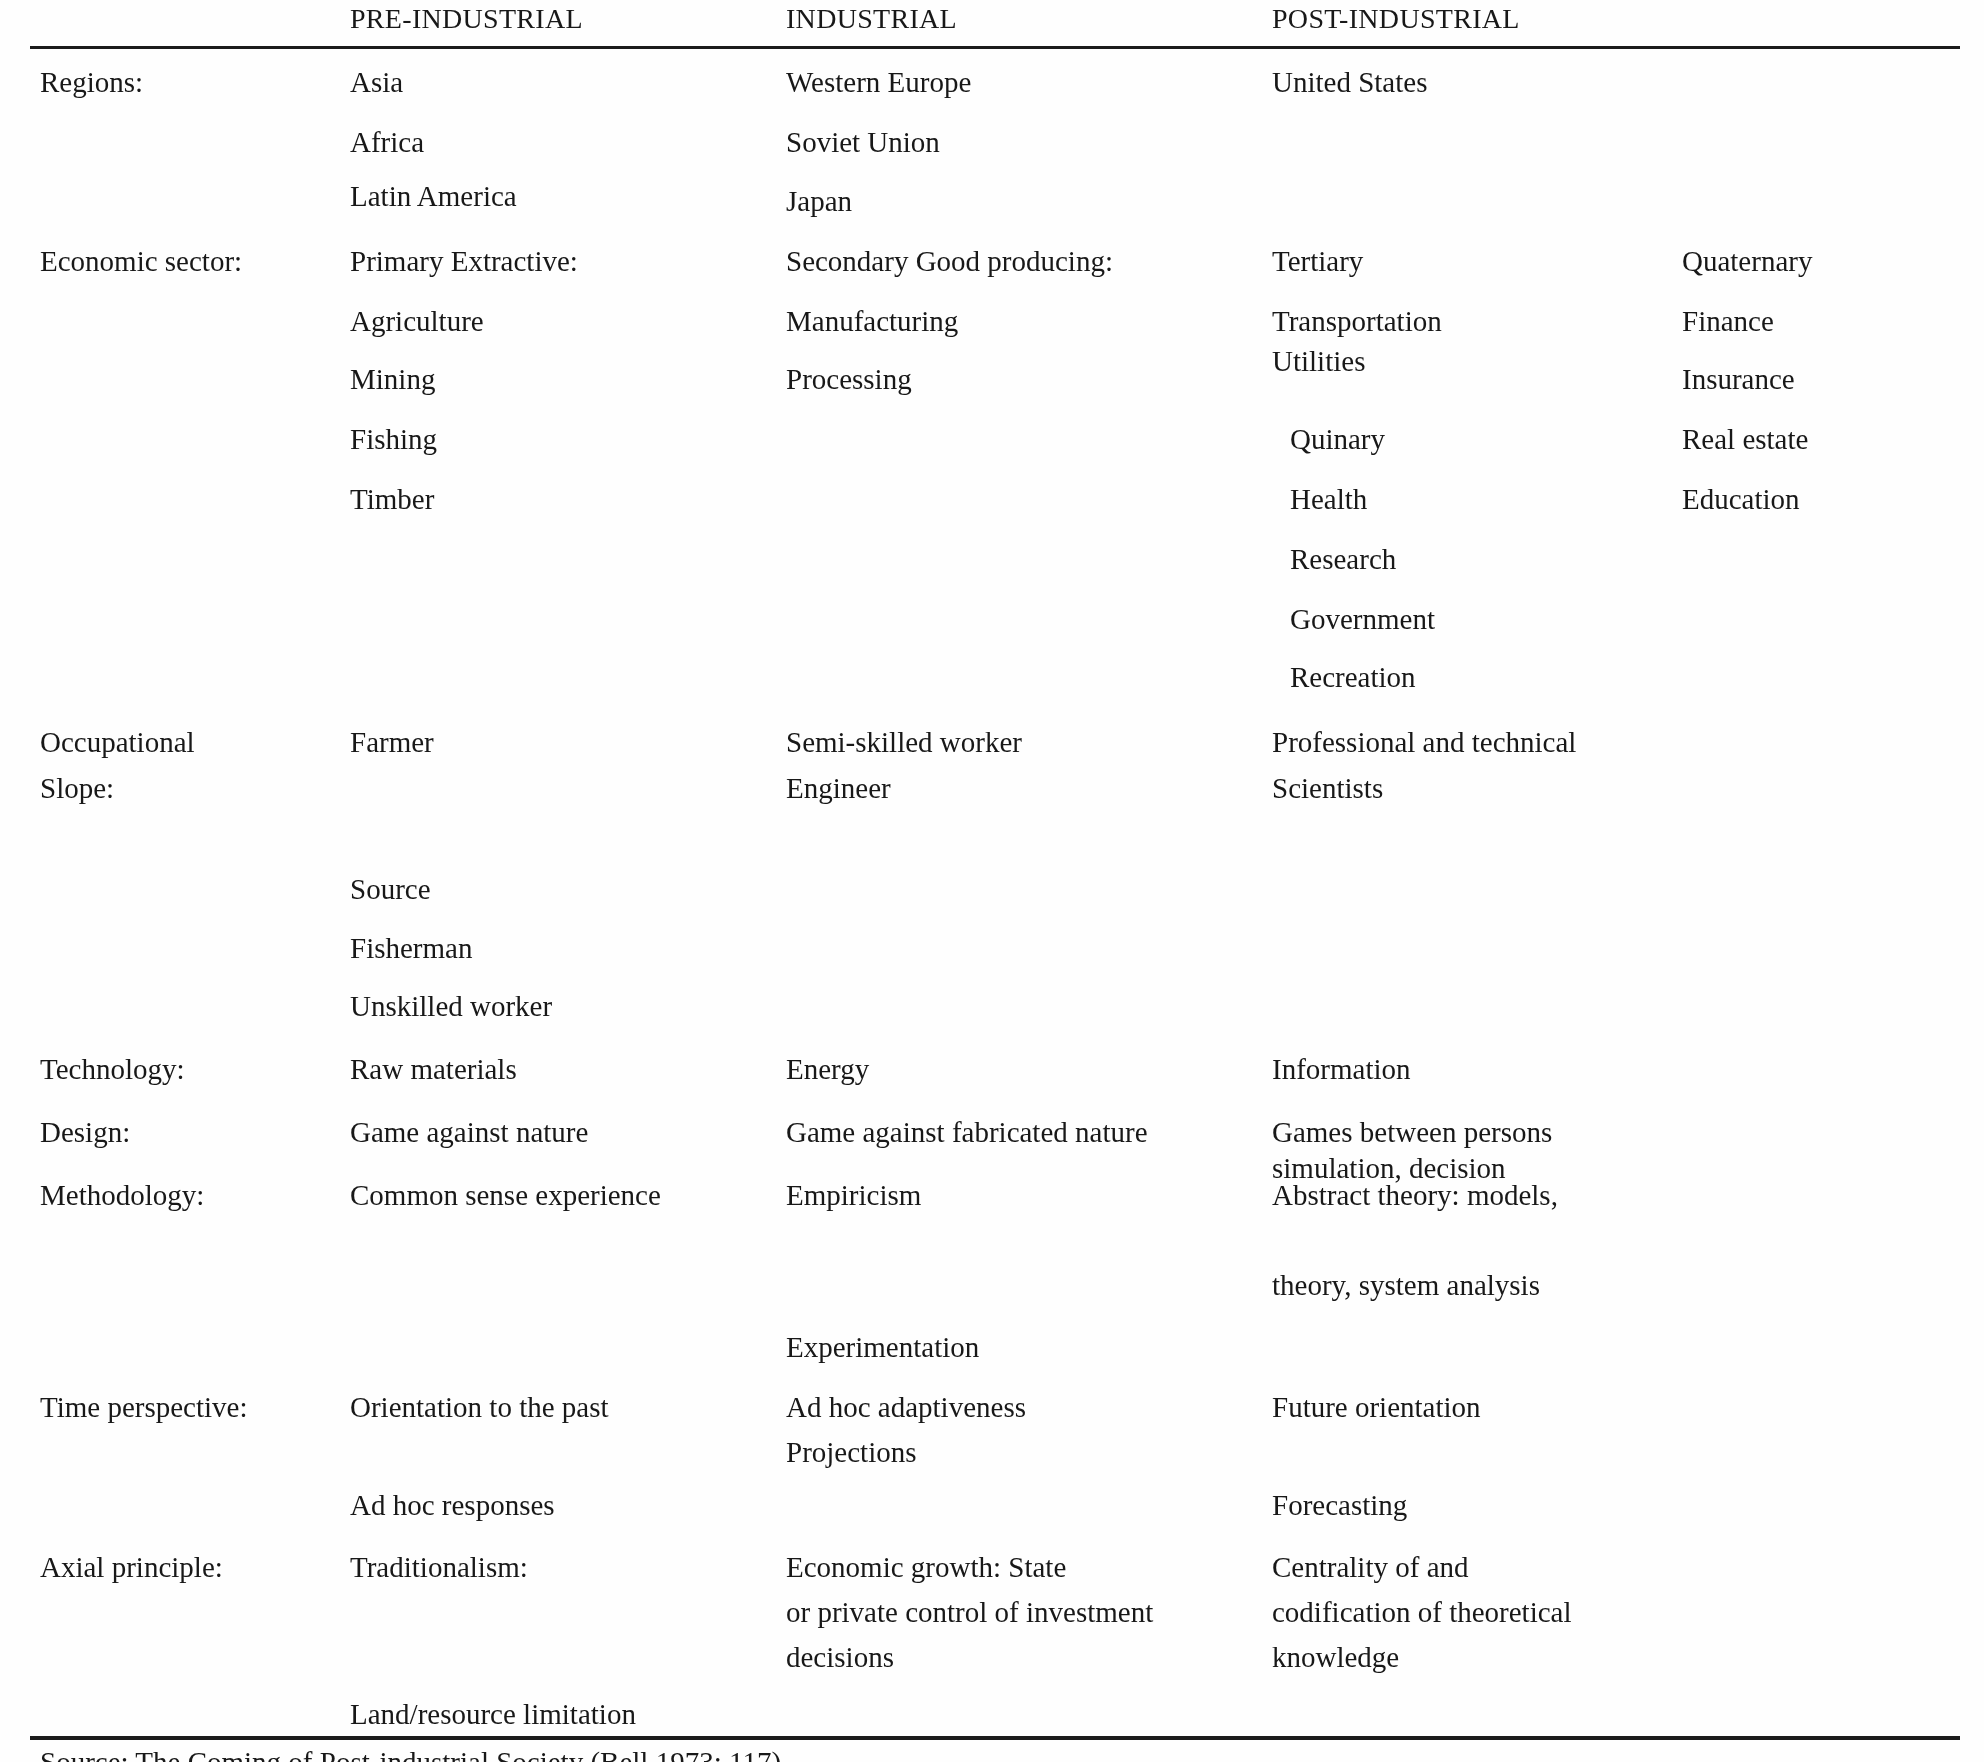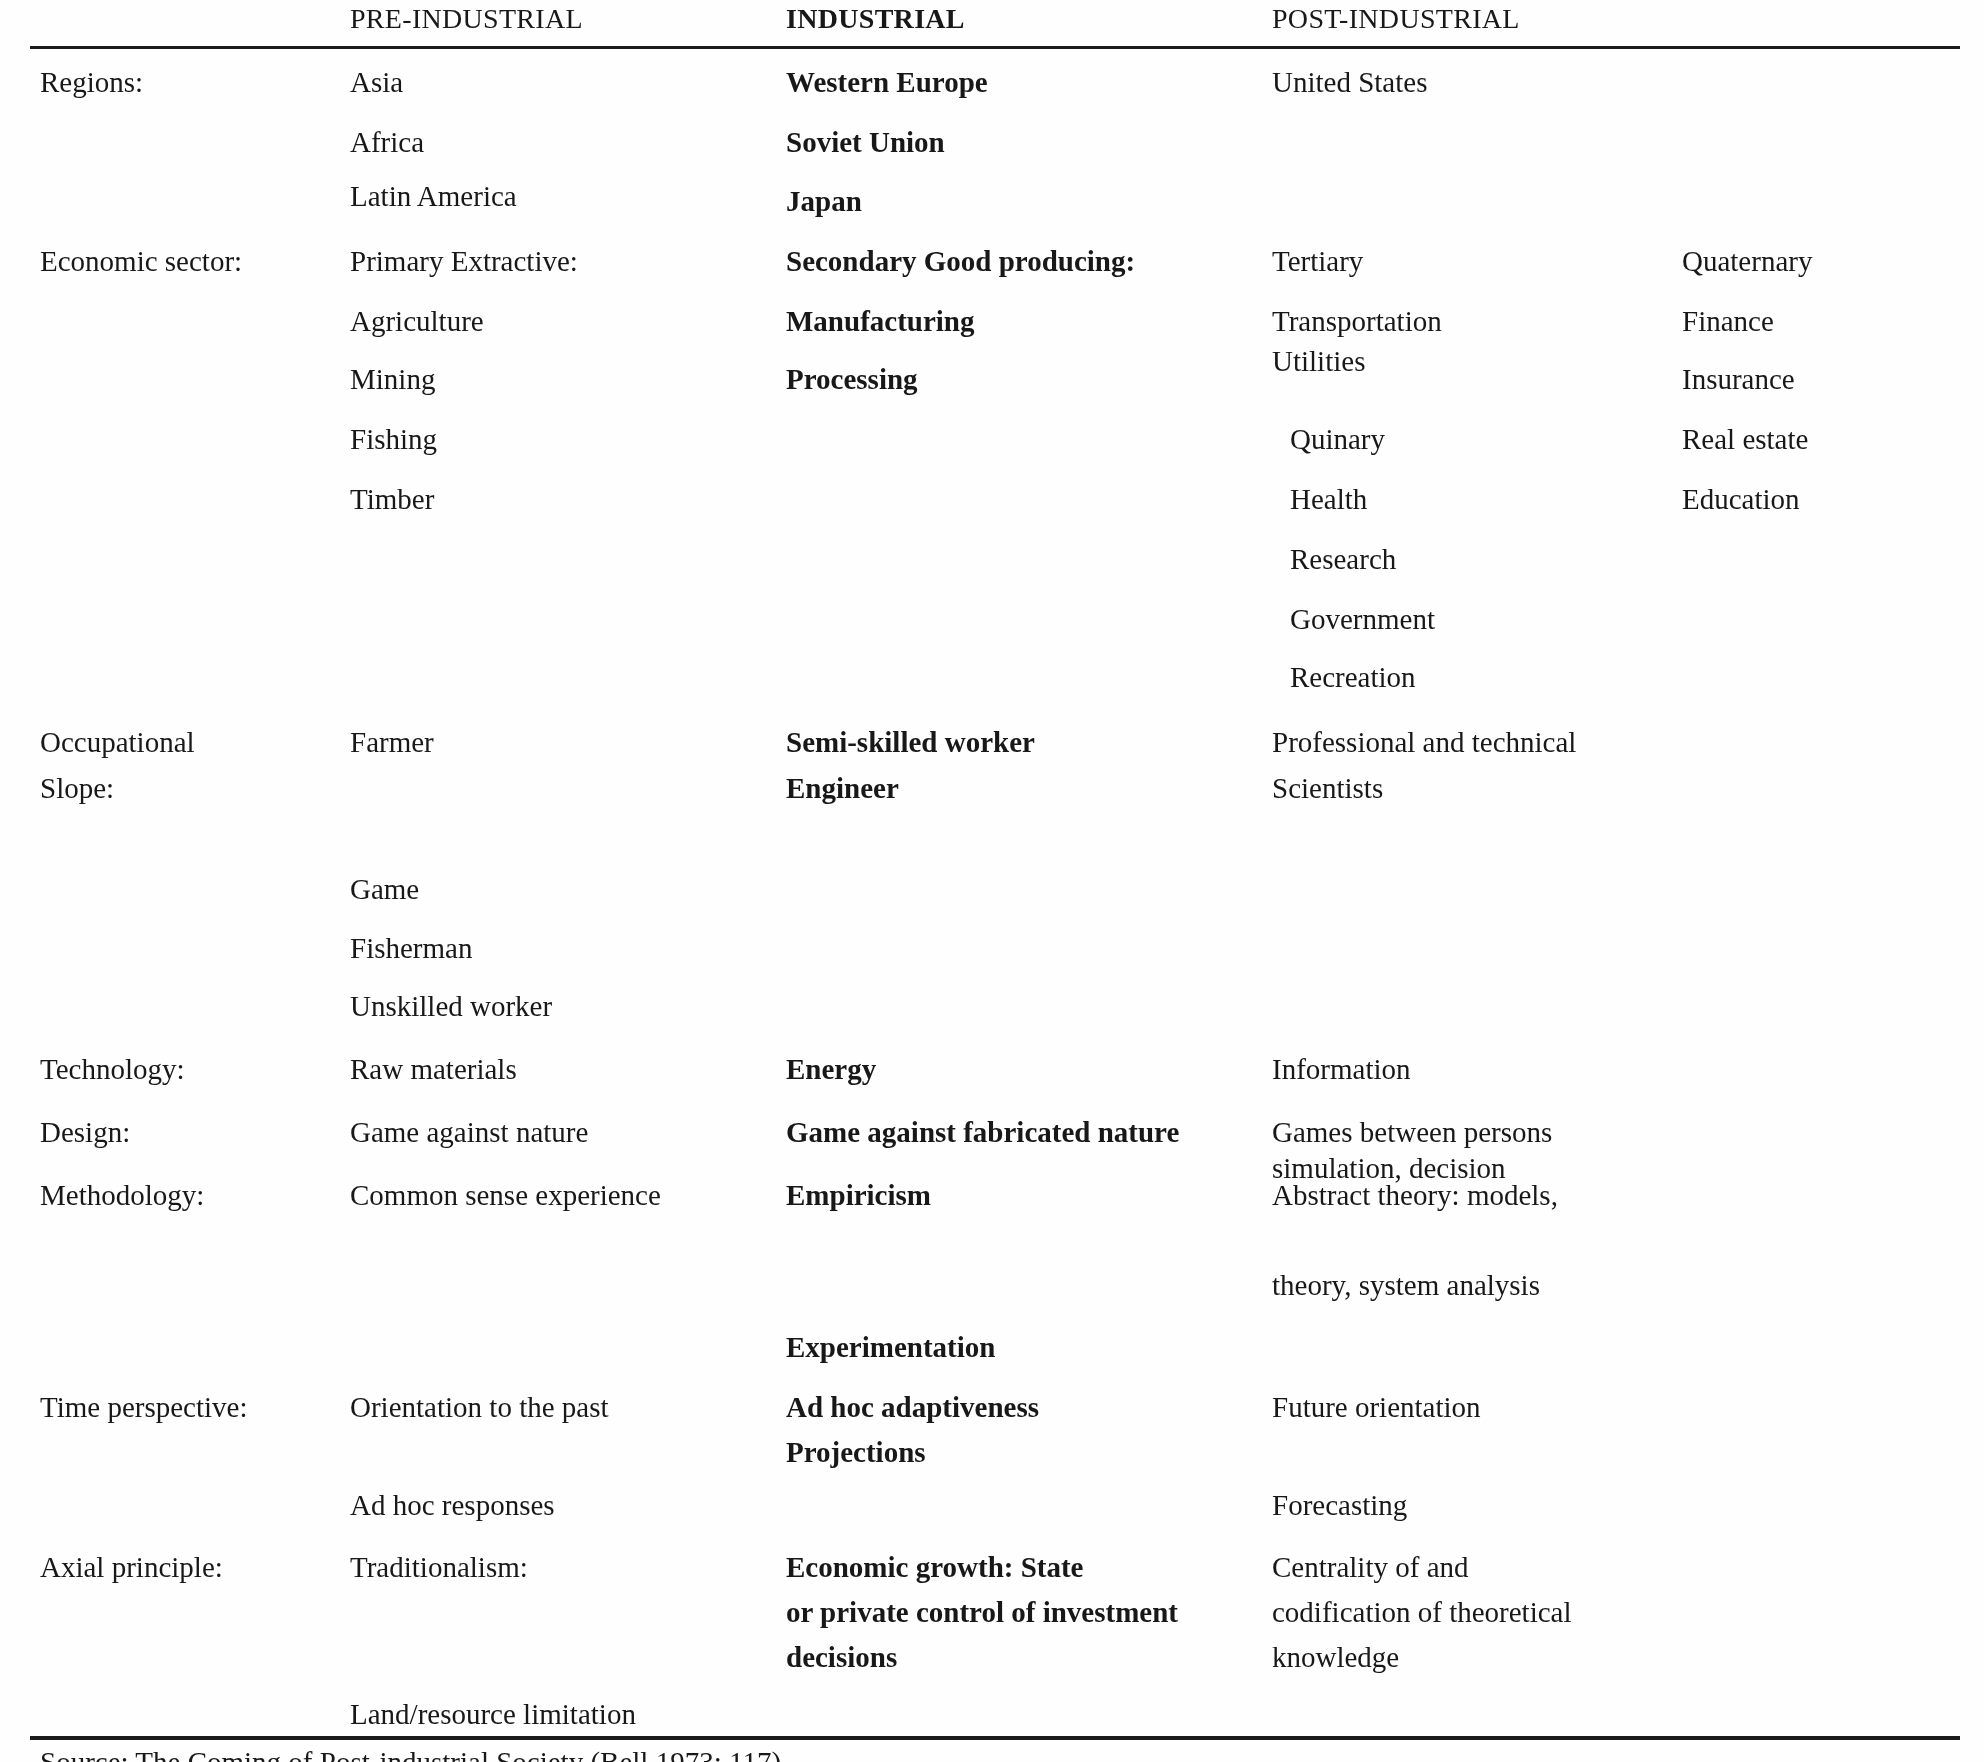--- a/index.html
+++ b/index.html
@@ -16,21 +16,21 @@
     position: absolute;
     white-space: nowrap;
     font-size: 29px;
     line-height: 1.15;
     color: #181818;
   }
   .hdr { font-size: 28px; letter-spacing: 0.3px; }
   
   .c1  { left: 40px; }
   .c2  { left: 350px; }
-  .c3  { left: 786px; font-weight: bold; }
+  .c3  { left: 786px; }
   .c4  { left: 1272px; }
   .c4i { left: 1290px; }  
   .c5  { left: 1682px; }
   .rule {
     position: absolute;
     left: 30px;
     width: 1930px;
     background: #1b1b1b;
   }
 </style>
@@ -73,21 +73,21 @@
   <div class="line c4i" style="top:661px">Recreation</div>
   <div class="line c5" style="top:245px">Quaternary</div>
   <div class="line c5" style="top:305px">Finance</div>
   <div class="line c5" style="top:363px">Insurance</div>
   <div class="line c5" style="top:423px">Real estate</div>
   <div class="line c5" style="top:483px">Education</div>
 
   <div class="line c1" style="top:726px">Occupational</div>
   <div class="line c1" style="top:772px">Slope:</div>
   <div class="line c2" style="top:726px">Farmer</div>
-  <div class="line c2" style="top:873px">Game</div>
+  <div class="line c2" style="top:873px">Source</div>
   <div class="line c2" style="top:932px">Fisherman</div>
   <div class="line c2" style="top:990px">Unskilled worker</div>
   <div class="line c3" style="top:726px">Semi-skilled worker</div>
   <div class="line c3" style="top:772px">Engineer</div>
   <div class="line c4" style="top:726px">Professional and technical</div>
   <div class="line c4" style="top:772px">Scientists</div>
 
   <div class="line c1" style="top:1053px">Technology:</div>
   <div class="line c2" style="top:1053px">Raw materials</div>
   <div class="line c3" style="top:1053px">Energy</div>

